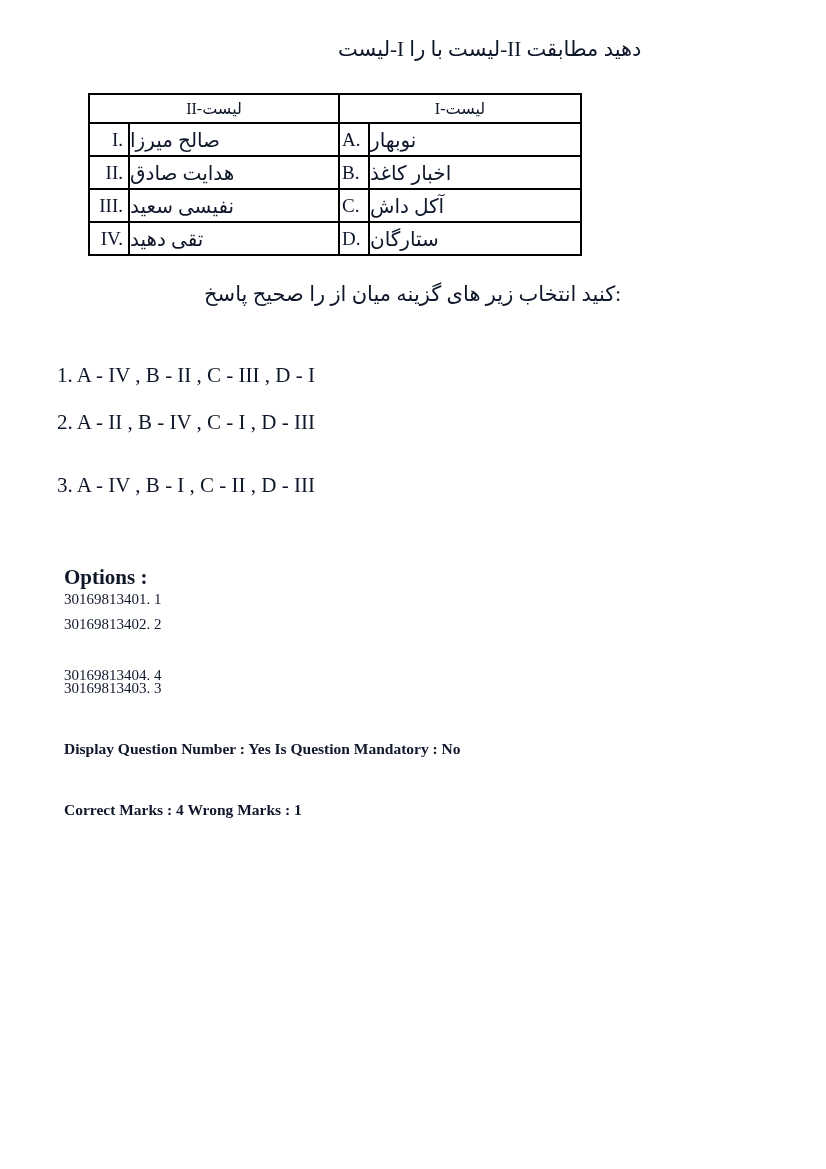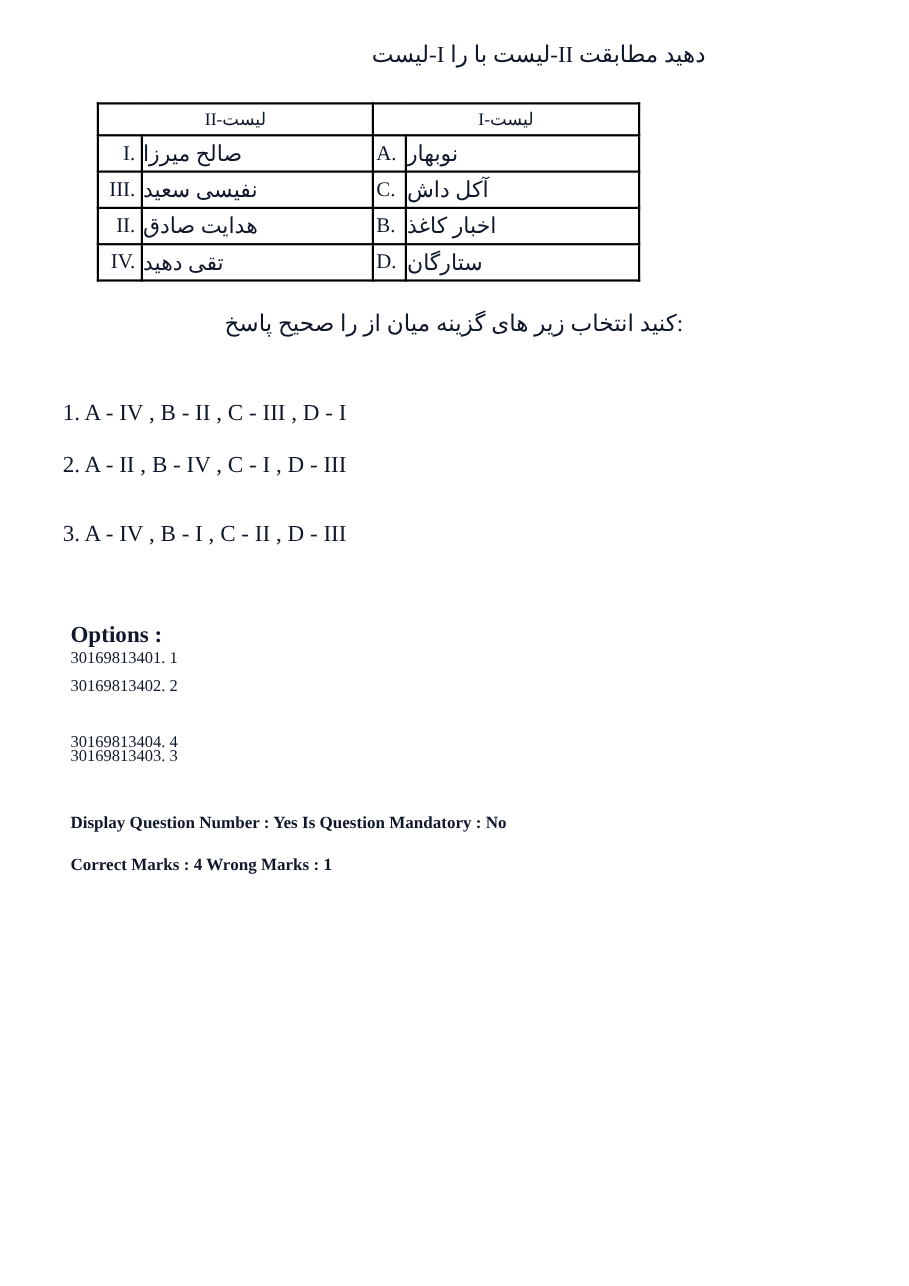--- a/index.html
+++ b/index.html
@@ -87,21 +87,21 @@
   .oid2{top:616px;}
   .oid3{top:680px;}
   .oid4{top:667px;}
   .meta-line{
     position:absolute;left:64px;
     font-size:15.5px;font-weight:bold;
     white-space:nowrap;
   }
   .meta1{top:716px;}
   .meta2{top:740px;}
-  .meta3{top:778px;}
+  .meta3{top:801px;}
 </style>
 </head>
 <body>
 
 <div class="page">
 
   <div class="title fa"><span class="tok">لیست-I</span> <span class="tok">را</span> <span class="tok">با</span> <span class="tok">لیست-II</span> <span class="tok">مطابقت</span> <span class="tok">دهید</span></div>
 
   <table class="qtable">
     <colgroup>
@@ -115,30 +115,30 @@
         <td class="hdr-cell" colspan="2">لیست-II</td>
         <td class="hdr-cell" colspan="2">لیست-I</td>
       </tr>
       <tr>
         <td class="num-cell">I.</td>
         <td class="name-cell fa"><span class="tok">میرزا</span> <span class="tok">صالح</span></td>
         <td class="letter-cell">A.</td>
         <td class="name-cell fa"><span class="tok">نوبهار</span></td>
       </tr>
       <tr>
+        <td class="num-cell">II.</td>
+        <td class="name-cell fa"><span class="tok">صادق</span> <span class="tok">هدایت</span></td>
+        <td class="letter-cell">B.</td>
+        <td class="name-cell fa"><span class="tok">کاغذ</span> <span class="tok">اخبار</span></td>
+      </tr>
+      <tr>
         <td class="num-cell">III.</td>
         <td class="name-cell fa"><span class="tok">سعید</span> <span class="tok">نفیسی</span></td>
         <td class="letter-cell">C.</td>
         <td class="name-cell fa"><span class="tok">داش</span> <span class="tok">آکل</span></td>
-      </tr>
-      <tr>
-        <td class="num-cell">II.</td>
-        <td class="name-cell fa"><span class="tok">صادق</span> <span class="tok">هدایت</span></td>
-        <td class="letter-cell">B.</td>
-        <td class="name-cell fa"><span class="tok">کاغذ</span> <span class="tok">اخبار</span></td>
       </tr>
       <tr>
         <td class="num-cell">IV.</td>
         <td class="name-cell fa"><span class="tok">دهید</span> <span class="tok">تقی</span></td>
         <td class="letter-cell">D.</td>
         <td class="name-cell fa"><span class="tok">ستارگان</span></td>
       </tr>
     </tbody>
   </table>
 

